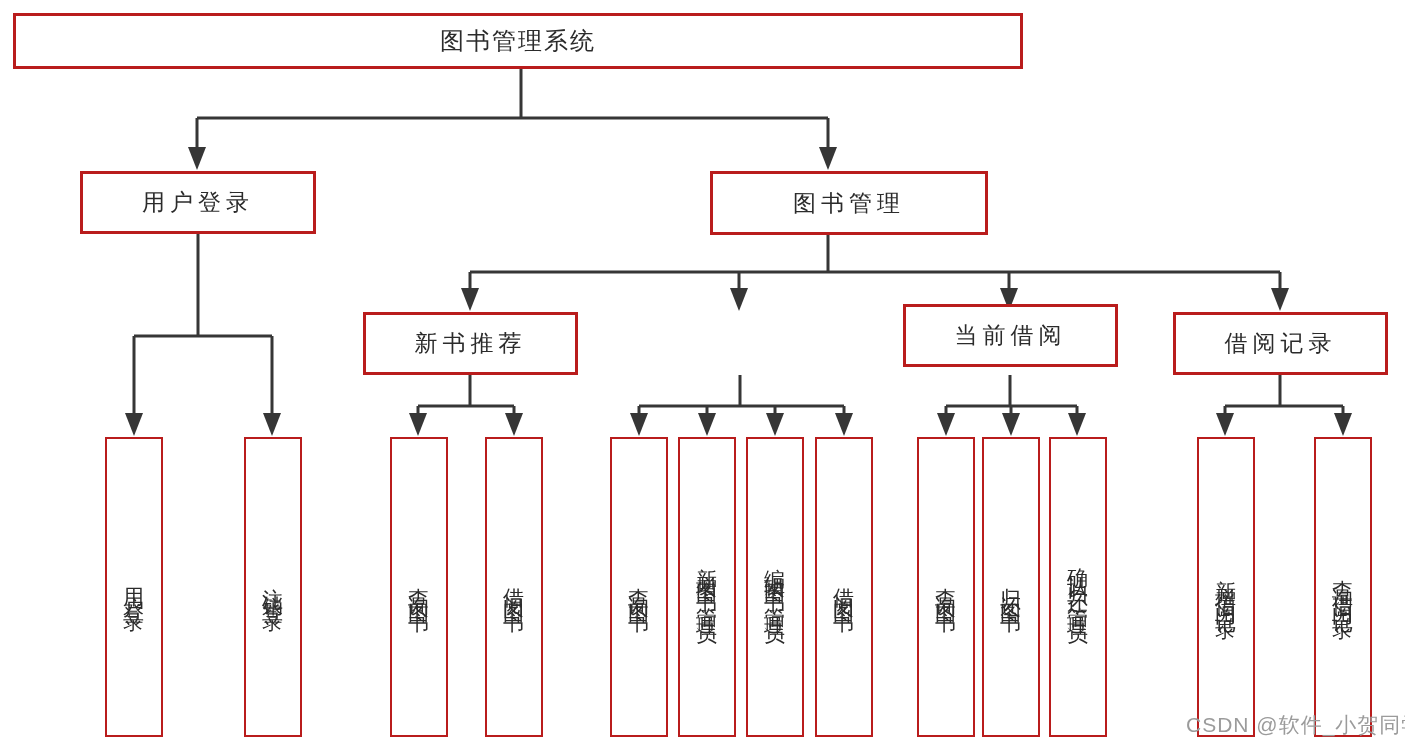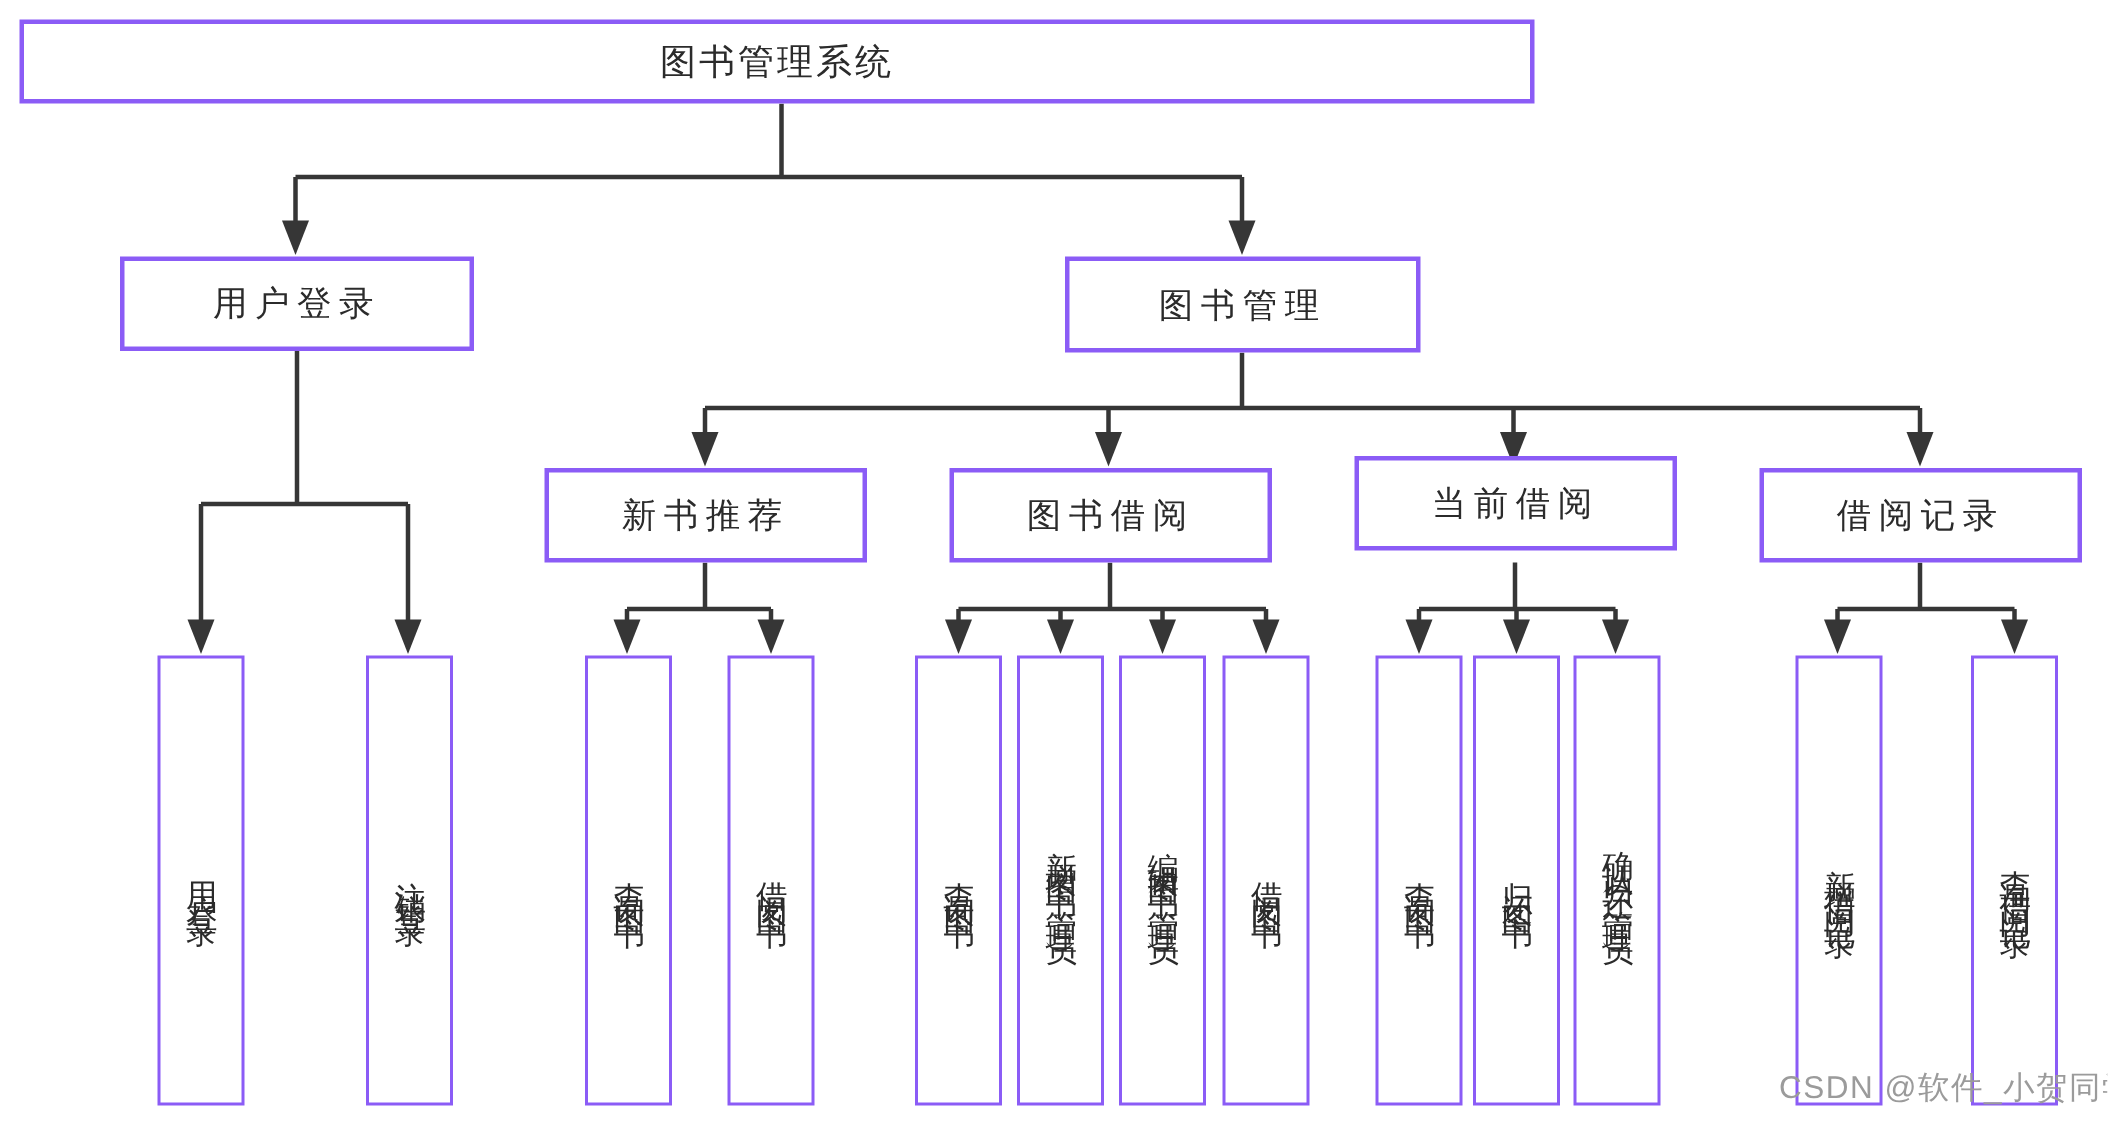--- a/index.html
+++ b/index.html
@@ -14,21 +14,21 @@
   #connectors {
     position: absolute;
     left: 0; top: 0;
     width: 1405px; height: 747px;
     z-index: 1;
   }
   .node {
     position: absolute;
     box-sizing: border-box;
     background: #ffffff;
-    border: 3px solid #8b5cf6;
+    border: 3px solid #b91c1c;
     display: flex;
     align-items: center;
     justify-content: center;
     color: #2b2b2b;
     z-index: 2;
   }
   .hlabel {
     font-size: 23px;
     letter-spacing: 5px;
     white-space: nowrap;
@@ -94,29 +94,26 @@
     </g>
   </svg>
 
   <div class="node" style="left:13px; top:13px; width:1010px; height:56px;">
     <span class="root-label">图书管理系统</span>
   </div>
 
   <div class="node" style="left:80px; top:171px; width:236px; height:63px;">
     <span class="hlabel">用户登录</span>
   </div>
-  <div class="node" style="left:710px; top:171px; width:237px; height:64px;">
+  <div class="node" style="left:710px; top:171px; width:278px; height:64px;">
     <span class="hlabel">图书管理</span>
   </div>
 
   <div class="node" style="left:363px; top:312px; width:215px; height:63px;align-items:center;">
     <span class="hlabel">新书推荐</span>
-  </div>
-  <div class="node" style="left:633px; top:312px; width:215px; height:63px;">
-    <span class="hlabel">图书借阅</span>
   </div>
   <div class="node" style="left:903px; top:304px; width:215px; height:63px;">
     <span class="hlabel">当前借阅</span>
   </div>
   <div class="node" style="left:1173px; top:312px; width:215px; height:63px;">
     <span class="hlabel">借阅记录</span>
   </div>
 
   <div class="node leaf" style="left:105px; top:437px; width:58px; height:300px;">
     <span class="vtext">用户登录</span>

